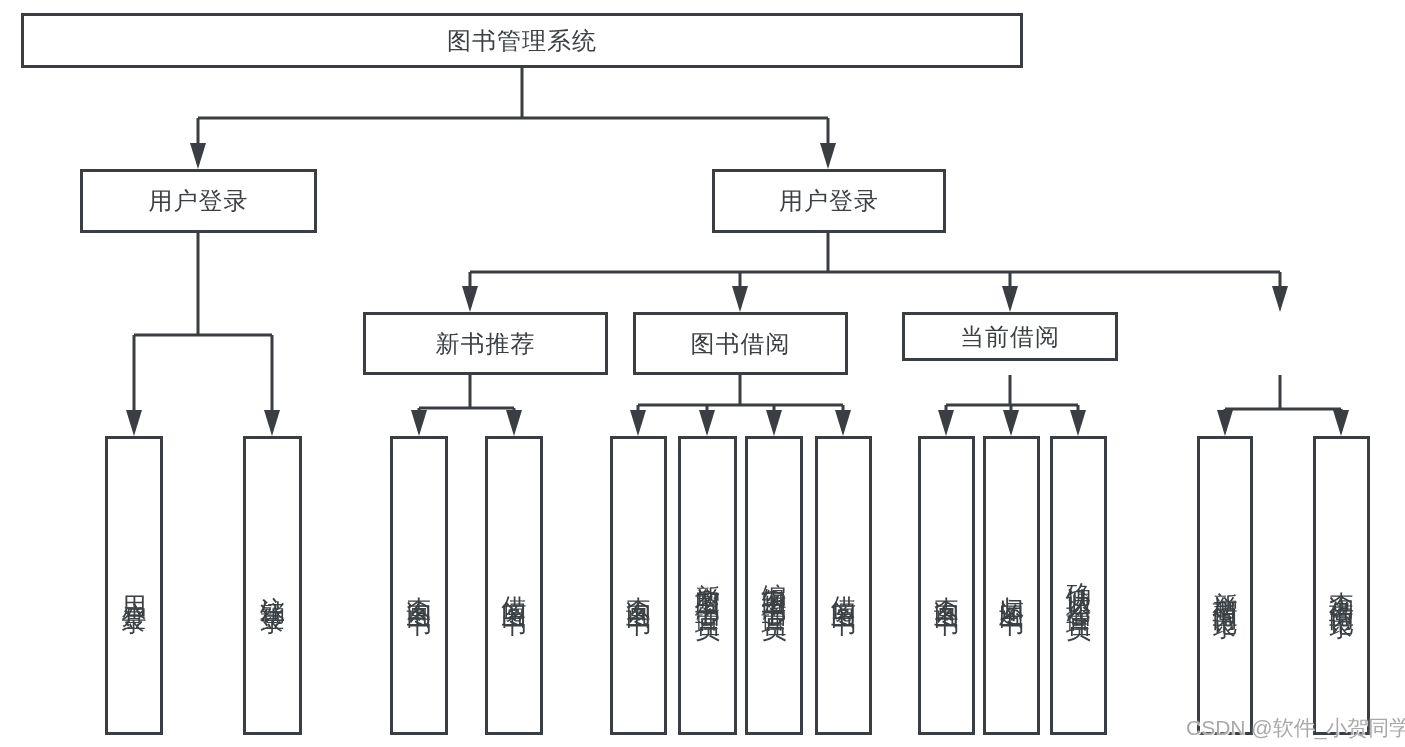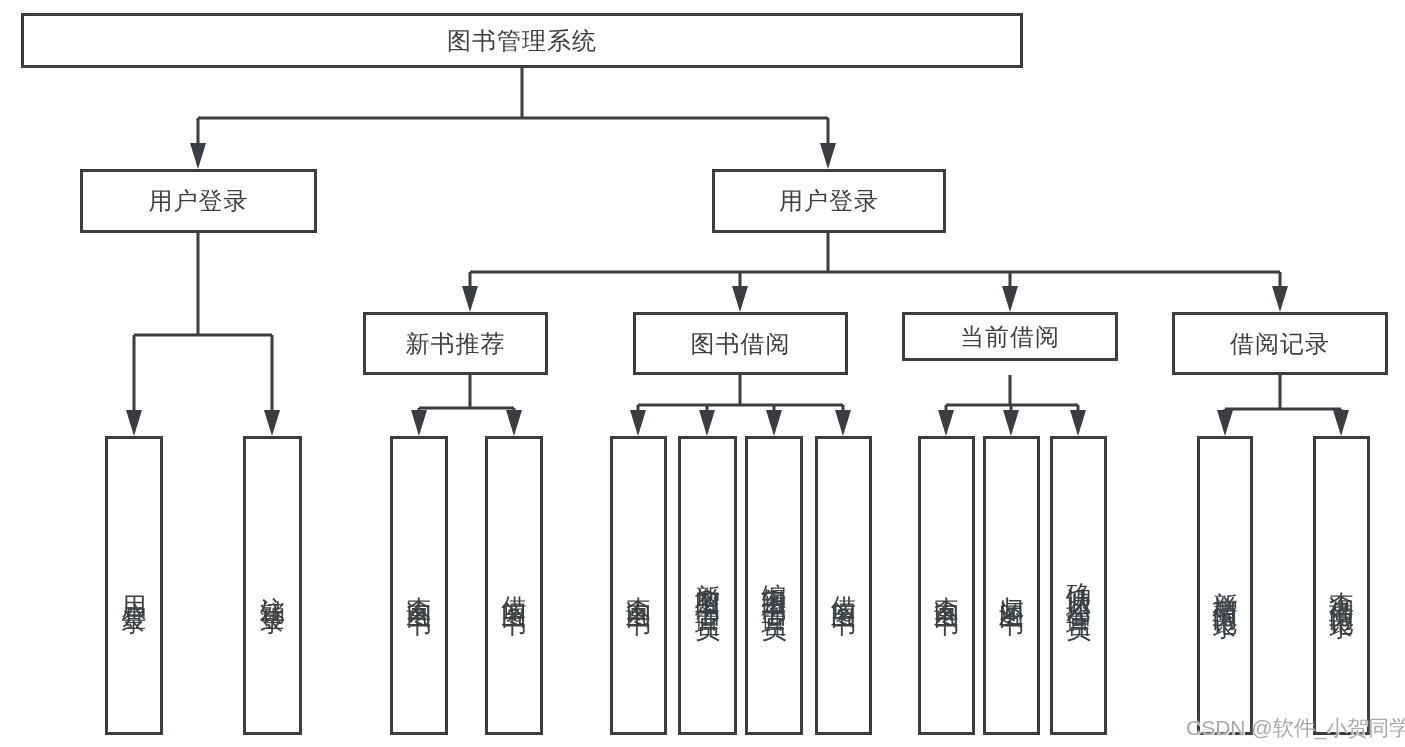--- a/index.html
+++ b/index.html
@@ -89,31 +89,28 @@
     <span>图书管理系统</span>
   </div>
 
   <div class="hnode" style="left:80px;top:169px;width:237px;height:64px;">
     <span>用户登录</span>
   </div>
   <div class="hnode" style="left:712px;top:169px;width:234px;height:64px;">
     <span>用户登录</span>
   </div>
 
-  <div class="hnode" style="left:363px;top:312px;width:185px;height:63px;">
+  <div class="hnode" style="left:363px;top:312px;width:245px;height:63px;">
     <span>新书推荐</span>
   </div>
   <div class="hnode" style="left:633px;top:312px;width:215px;height:63px;">
     <span>图书借阅</span>
   </div>
   <div class="hnode" style="left:902px;top:312px;width:216px;height:49px;">
     <span>当前借阅</span>
-  </div>
-  <div class="hnode" style="left:1172px;top:312px;width:216px;height:63px;">
-    <span>借阅记录</span>
   </div>
 
   <div class="vnode" style="left:105px;top:436px;width:58px;height:299px;">
     <span>用户登录</span>
   </div>
   <div class="vnode" style="left:243px;top:436px;width:59px;height:299px;">
     <span>注销登录</span>
   </div>
 
   <div class="vnode" style="left:390px;top:436px;width:58px;height:299px;">

